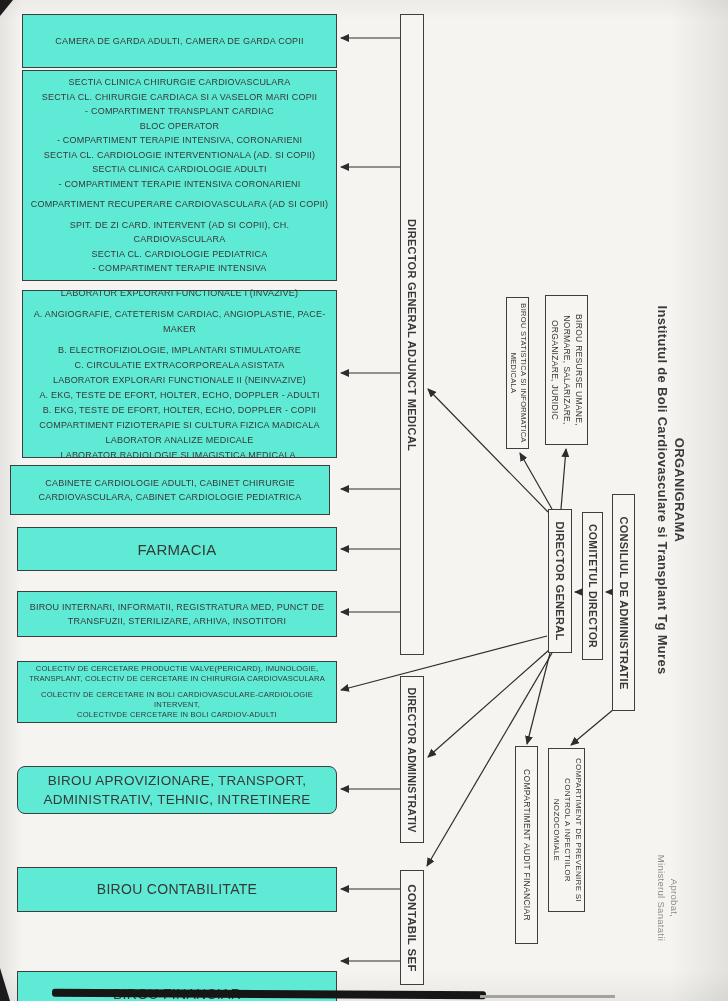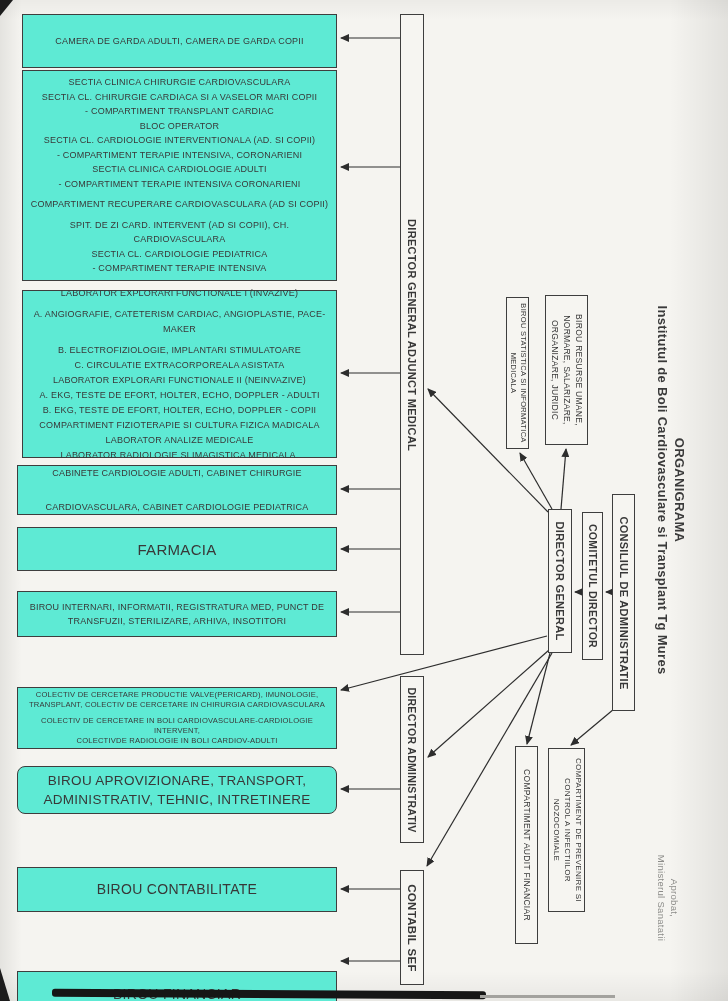--- a/index.html
+++ b/index.html
@@ -69,22 +69,22 @@
 
 <div class="box" style="left:22px; top:14px; width:315px; height:54px;">
   <div class="ln">CAMERA DE GARDA ADULTI, CAMERA DE GARDA COPII</div>
 </div>
 
 <div class="box" style="left:22px; top:70px; width:315px; height:211px; padding:5px 2px;">
   <div class="ln">SECTIA CLINICA CHIRURGIE CARDIOVASCULARA</div>
   <div class="ln">SECTIA CL. CHIRURGIE CARDIACA SI A VASELOR MARI COPII</div>
   <div class="ln">- COMPARTIMENT TRANSPLANT CARDIAC</div>
   <div class="ln">BLOC OPERATOR</div>
+  <div class="ln">- COMPARTIMENT TERAPIE INTENSIVA, CORONARIENI</div>
   <div class="ln">SECTIA CL. CARDIOLOGIE INTERVENTIONALA  (AD. SI COPII)</div>
-  <div class="ln">- COMPARTIMENT TERAPIE INTENSIVA, CORONARIENI</div>
   <div class="ln">SECTIA CLINICA CARDIOLOGIE ADULTI</div>
   <div class="ln">- COMPARTIMENT TERAPIE INTENSIVA CORONARIENI</div>
   <div class="ln mt6">COMPARTIMENT RECUPERARE CARDIOVASCULARA (AD SI COPII)</div>
   <div class="ln mt6">SPIT. DE ZI CARD. INTERVENT (AD SI COPII), CH. CARDIOVASCULARA</div>
   <div class="ln">SECTIA CL. CARDIOLOGIE PEDIATRICA</div>
   <div class="ln">- COMPARTIMENT TERAPIE INTENSIVA</div>
 </div>
 
 <div class="box lab" style="left:22px; top:290px; width:315px; height:168px; padding:4px 6px;">
   <div class="ln">LABORATOR EXPLORARI FUNCTIONALE I (INVAZIVE)</div>
@@ -92,39 +92,39 @@
   <div class="ln mt6">B. ELECTROFIZIOLOGIE, IMPLANTARI STIMULATOARE</div>
   <div class="ln">C. CIRCULATIE EXTRACORPOREALA ASISTATA</div>
   <div class="ln">LABORATOR EXPLORARI FUNCTIONALE II (NEINVAZIVE)</div>
   <div class="ln">A. EKG, TESTE DE EFORT, HOLTER, ECHO, DOPPLER - ADULTI</div>
   <div class="ln">B. EKG, TESTE DE EFORT, HOLTER, ECHO, DOPPLER - COPII</div>
   <div class="ln">COMPARTIMENT FIZIOTERAPIE SI CULTURA FIZICA MADICALA</div>
   <div class="ln">LABORATOR ANALIZE MEDICALE</div>
   <div class="ln">LABORATOR RADIOLOGIE SI IMAGISTICA MEDICALA.</div>
 </div>
 
-<div class="box" style="left:17px; top:465px; width:320px; height:50px;justify-content:space-between;">
+<div class="box" style="left:10px; top:465px; width:320px; height:50px;">
   <div class="ln">CABINETE CARDIOLOGIE ADULTI, CABINET CHIRURGIE</div>
   <div class="ln">CARDIOVASCULARA, CABINET CARDIOLOGIE PEDIATRICA</div>
 </div>
 
 <div class="box" style="left:17px; top:527px; width:320px; height:44px;">
   <div class="big" style="font-size:15px;">FARMACIA</div>
 </div>
 
 <div class="box" style="left:17px; top:591px; width:320px; height:46px;">
   <div class="ln">BIROU INTERNARI, INFORMATII, REGISTRATURA MED, PUNCT DE</div>
   <div class="ln">TRANSFUZII, STERILIZARE, ARHIVA, INSOTITORI</div>
 </div>
 
-<div class="box small" style="left:17px; top:687px; width:320px; height:62px; padding:4px 2px;">
+<div class="box small" style="left:17px; top:661px; width:320px; height:62px; padding:4px 2px;">
   <div class="ln">COLECTIV DE CERCETARE PRODUCTIE VALVE(PERICARD), IMUNOLOGIE,</div>
   <div class="ln">TRANSPLANT,  COLECTIV DE CERCETARE IN CHIRURGIA CARDIOVASCULARA</div>
   <div class="ln mt6">COLECTIV DE CERCETARE IN BOLI CARDIOVASCULARE-CARDIOLOGIE INTERVENT,</div>
-  <div class="ln">COLECTIVDE RADIOLOGIE IN BOLI CARDIOV-ADULTI</div>
+  <div class="ln">COLECTIVDE CERCETARE IN BOLI CARDIOV-ADULTI</div>
 </div>
 
 <div class="box" style="left:17px; top:766px; width:320px; height:48px;border-radius:8px;">
   <div class="big">BIROU APROVIZIONARE, TRANSPORT,</div>
   <div class="big">ADMINISTRATIV, TEHNIC, INTRETINERE</div>
 </div>
 
 <div class="box" style="left:17px; top:867px; width:320px; height:45px;">
   <div class="big" style="font-size:14px;">BIROU CONTABILITATE</div>
 </div>

